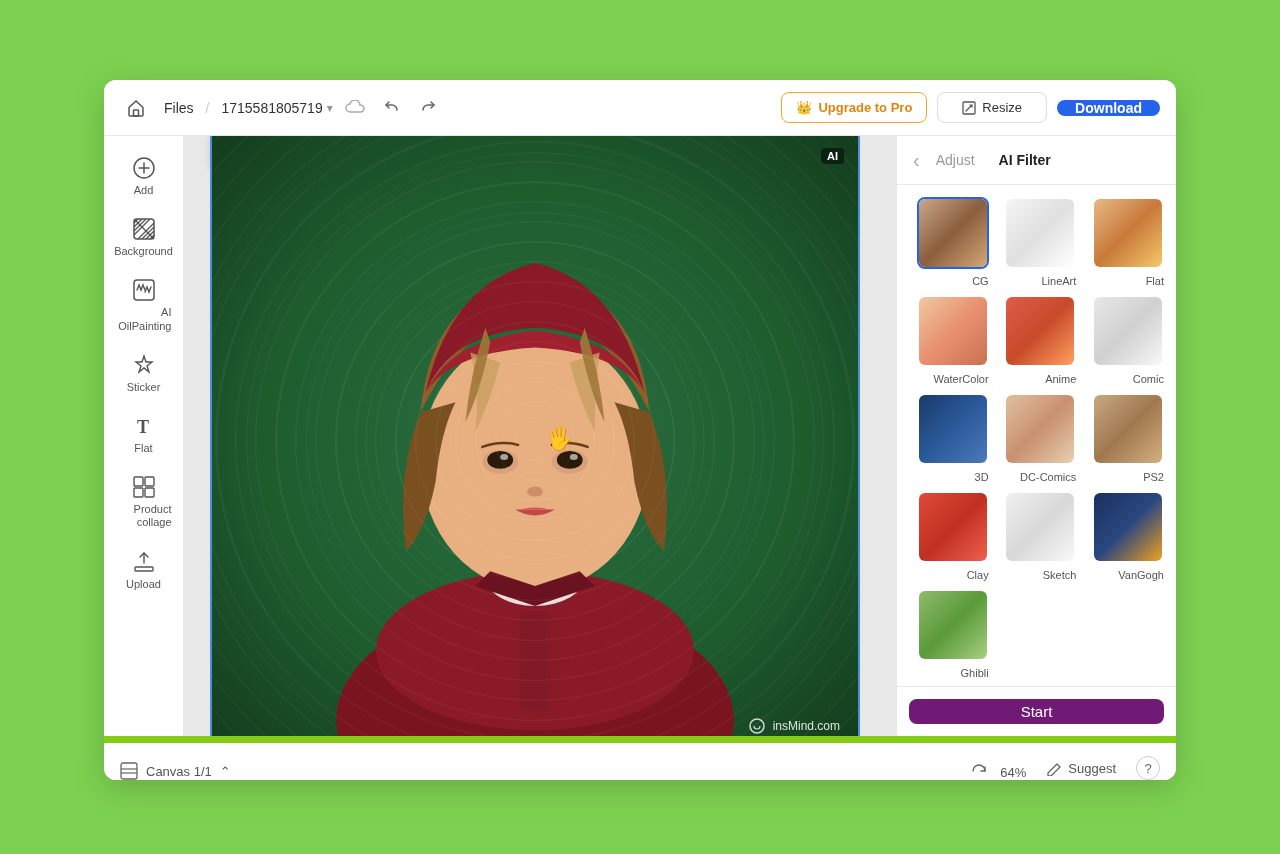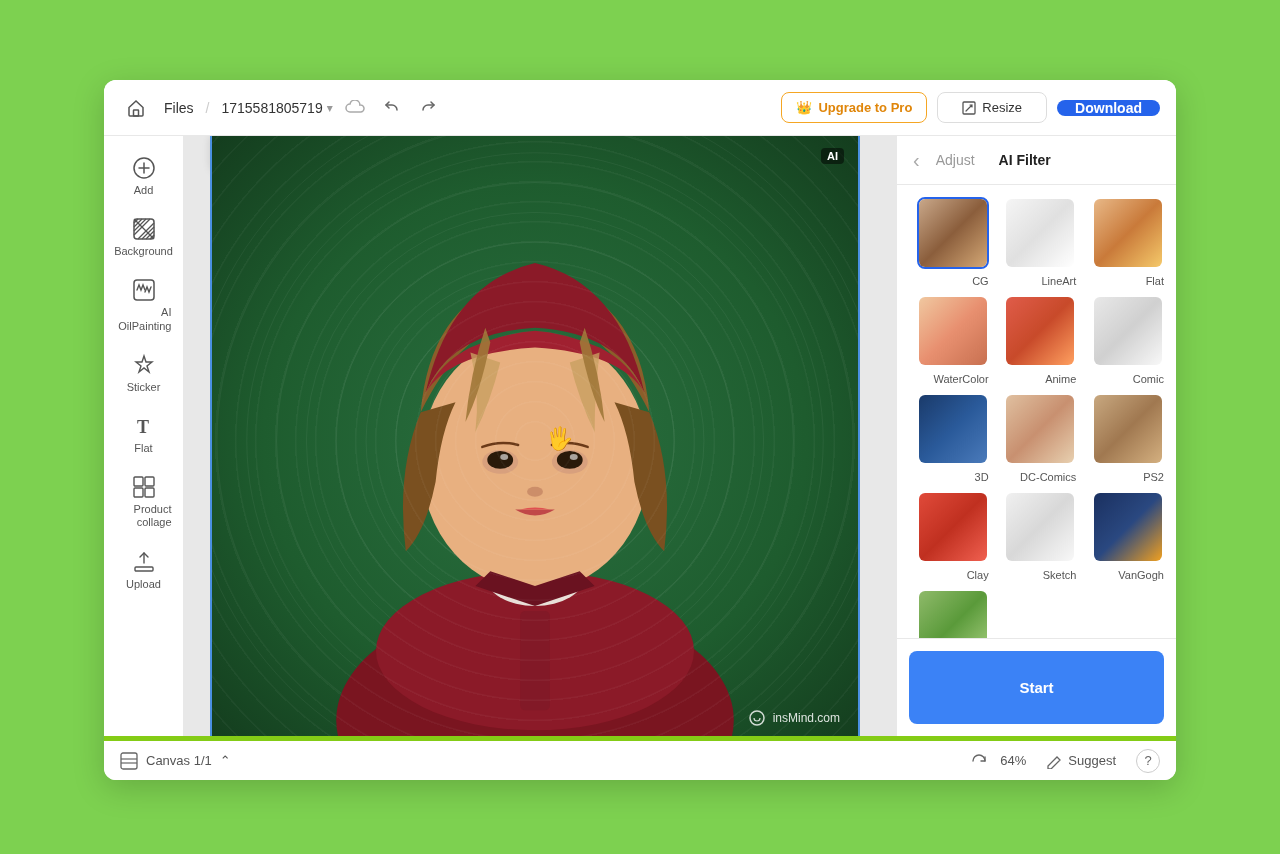--- a/index.html
+++ b/index.html
@@ -198,21 +198,21 @@
     }
     
     .canvas-image-bg::before {
       content: '';
       position: absolute;
       inset: 0;
       background: repeating-radial-gradient(circle at 50% 50%, transparent 0px, transparent 18px, rgba(255,255,255,0.04) 19px, rgba(255,255,255,0.04) 20px);
     }
     .watermark {
       position: absolute;
-      bottom: 22px;
+      bottom: 14px;
       right: 18px;
       font-size: 13px;
       color: rgba(255,255,255,0.85);
       font-weight: 500;
       display: flex;
       align-items: center;
       gap: 8px;
     }
     .ai-badge {
       position: absolute;
@@ -275,23 +275,23 @@
     }
     .handle.tl { top: 14px; left: -6px; }
     .handle.tc { top: 14px; left: 50%; transform: translateX(-50%); }
     .handle.tr { top: 14px; right: -6px; }
     .handle.ml { top: 50%; left: -6px; transform: translateY(-50%); }
     .handle.mr { top: 50%; right: -6px; transform: translateY(-50%); }
 
     
     .bottom-bar {
       height: 44px;
-      border-top: 5px solid #84cc16;
-      display: flex;
-      align-items: center;
+      border-top: 7px solid #84cc16;
+      display: flex;
+      align-items: flex-end;
       padding: 0 16px;
       gap: 12px;
       background: #fff;
       flex-shrink: 0;
     }
     .canvas-info {
       display: flex;
       align-items: center;
       gap: 8px;
       font-size: 13px;
@@ -411,25 +411,25 @@
     .f-vangogh { background: linear-gradient(135deg, #1a3060 0%, #2a4880 50%, #f0a020 100%); }
     .f-ghibli { background: linear-gradient(135deg, #8fba6a 0%, #5a9a3a 50%, #a8d080 100%); }
 
     
     .panel-footer {
       padding: 12px;
       border-top: 1px solid #e8e8e8;
     }
     .btn-start {
       width: 100%;
-      padding: 28px;
-      background: #3b82f6;
+      padding: 4px;
+      background: #701a75;
       color: #fff;
       font-size: 15px;
-      font-weight: 700;
+      font-weight: 400;
       border: none;
       border-radius: 8px;
       cursor: pointer;
     }
   </style>
 </head>
 <body>
 
 <div class="app-window">
 

